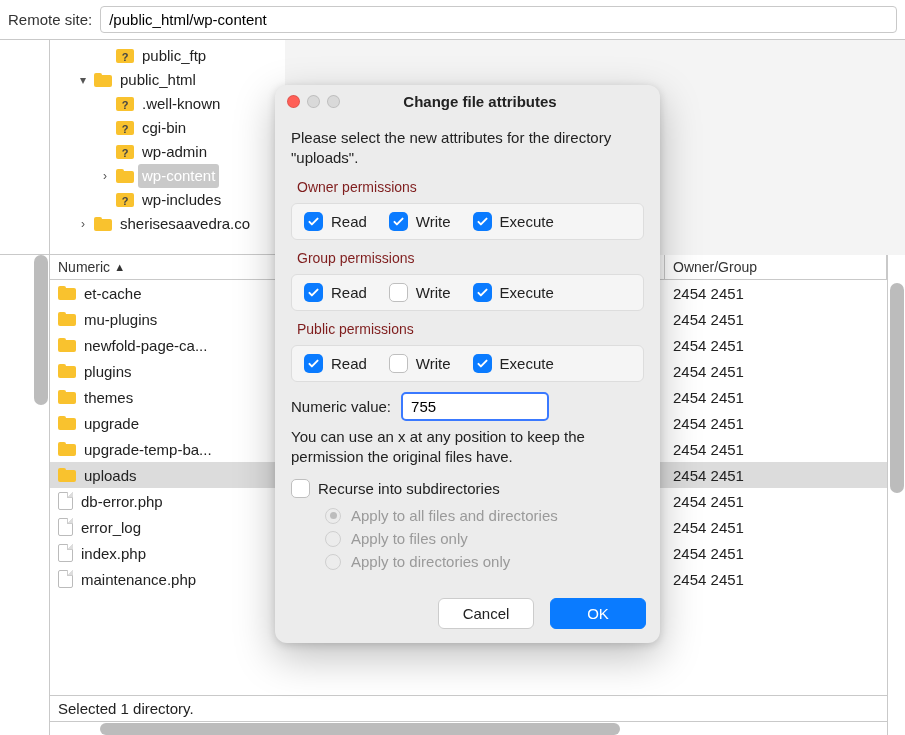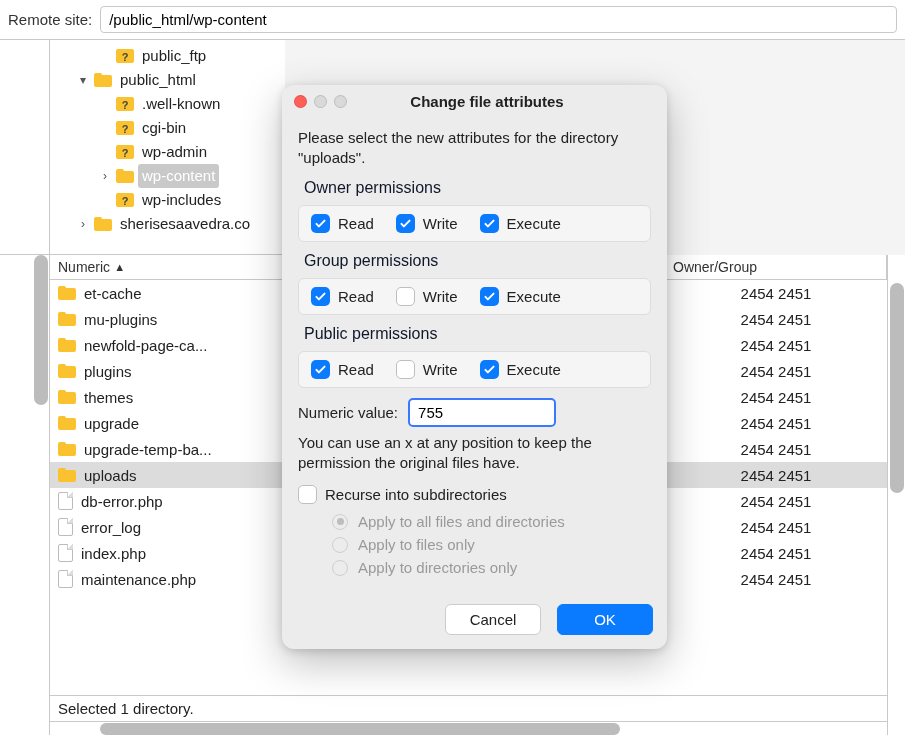--- a/index.html
+++ b/index.html
@@ -52,47 +52,47 @@
   
   .list-wrap { display:flex; flex:1; overflow:hidden; }
   .scroll-left { width:50px; background:#fff; border-right:1px solid var(--border); position:relative; }
   .scroll-left .thumb { position:absolute; left:34px; top:0; width:14px; height:150px; background:#bcbcbc; border-radius:7px; }
   .list-pane { flex:1; background:#fff; display:flex; flex-direction:column; }
   .columns-header { display:flex; border-bottom:1px solid var(--border); font-size:14px; color:#333; }
   .col-filename { flex:0 0 615px; padding:4px 8px; display:flex; align-items:center; gap:4px; border-right:1px solid var(--border); }
   .col-owner { flex:1; padding:4px 8px; border-right:1px solid var(--border); }
   .sort-arrow { font-size:11px; }
 
-  .rows { flex:1; overflow:hidden;text-align:center; }
+  .rows { flex:1; overflow:hidden; }
   .row { display:flex; font-size:15px; height:26px; align-items:center; }
   .row .cell-name { flex:0 0 615px; padding:0 8px; display:flex; align-items:center; gap:8px; }
   .row .cell-owner { flex:1; padding:0 8px; }
   .row.selected { background:var(--row-sel); }
 
   .status { border-top:1px solid var(--border); padding:4px 8px; font-size:15px; background:#fff; }
   .bottom-scroll { height:14px; background:#fff; border-top:1px solid var(--border); position:relative; }
   .bottom-scroll .hthumb { position:absolute; left:50px; top:1px; width:520px; height:12px; background:#bcbcbc; border-radius:6px; }
 
   .right-scroll { width:18px; background:#fff; border-left:1px solid var(--border); position:relative; }
   .right-scroll .vthumb { position:absolute; top:28px; left:2px; width:14px; height:210px; background:#bcbcbc; border-radius:7px; }
 
   
-  .dialog { position:absolute; left:275px; top:85px; width:385px; background:var(--dialog-bg); border-radius:12px; box-shadow:var(--dialog-shadow); overflow:hidden;margin-left:7px; }
+  .dialog { position:absolute; left:275px; top:85px; width:385px; background:var(--dialog-bg); border-radius:12px; box-shadow:var(--dialog-shadow); overflow:hidden; }
   .titlebar { display:flex; align-items:center; gap:8px; padding:8px 12px; }
   .traffic { display:flex; gap:7px; }
   .tl { width:13px; height:13px; border-radius:50%; border:1px solid rgba(0,0,0,.12); }
   .tl.red { background:#ff5f57; }
   .tl.grey1 { background:#d9d9d9; }
   .tl.grey2 { background:#d9d9d9; }
   .dtitle { flex:1; text-align:center; font-weight:700; font-size:15px; padding-right:36px; }
   .dialog-body { padding:6px 16px 12px 16px; font-size:15px; color:#222; }
   .instructions { margin:4px 0 10px 0; line-height:1.35; }
 
   .perm-group { margin:4px 0 10px 0; }
-  .perm-title { font-size:16px; margin:2px 0 8px 6px; color:#0f172a; }
+  .perm-title { font-size:14px; margin:2px 0 8px 6px; color:#7f1d1d; }
   .perm-row { background:var(--dialog-light); border:1px solid #ddd; border-radius:6px; padding:8px 12px; display:flex; gap:22px; align-items:center; }
 
   .cbx { display:inline-flex; align-items:center; gap:8px; font-size:15px; }
   .chk { width:19px; height:19px; border-radius:5px; display:inline-flex; align-items:center; justify-content:center; }
   .chk.on { background:var(--blue); color:#fff; }
   .chk.off { background:#fff; border:1.5px solid #bfbfbf; }
   .chk svg { width:13px; height:13px; }
 
   .numrow { display:flex; align-items:center; gap:10px; margin:10px 0 6px 0; }
   .numrow input { width:148px; padding:4px 8px; font-size:15px; border:2.5px solid #3a79ff; border-radius:5px; outline:none; background:#fff; }

